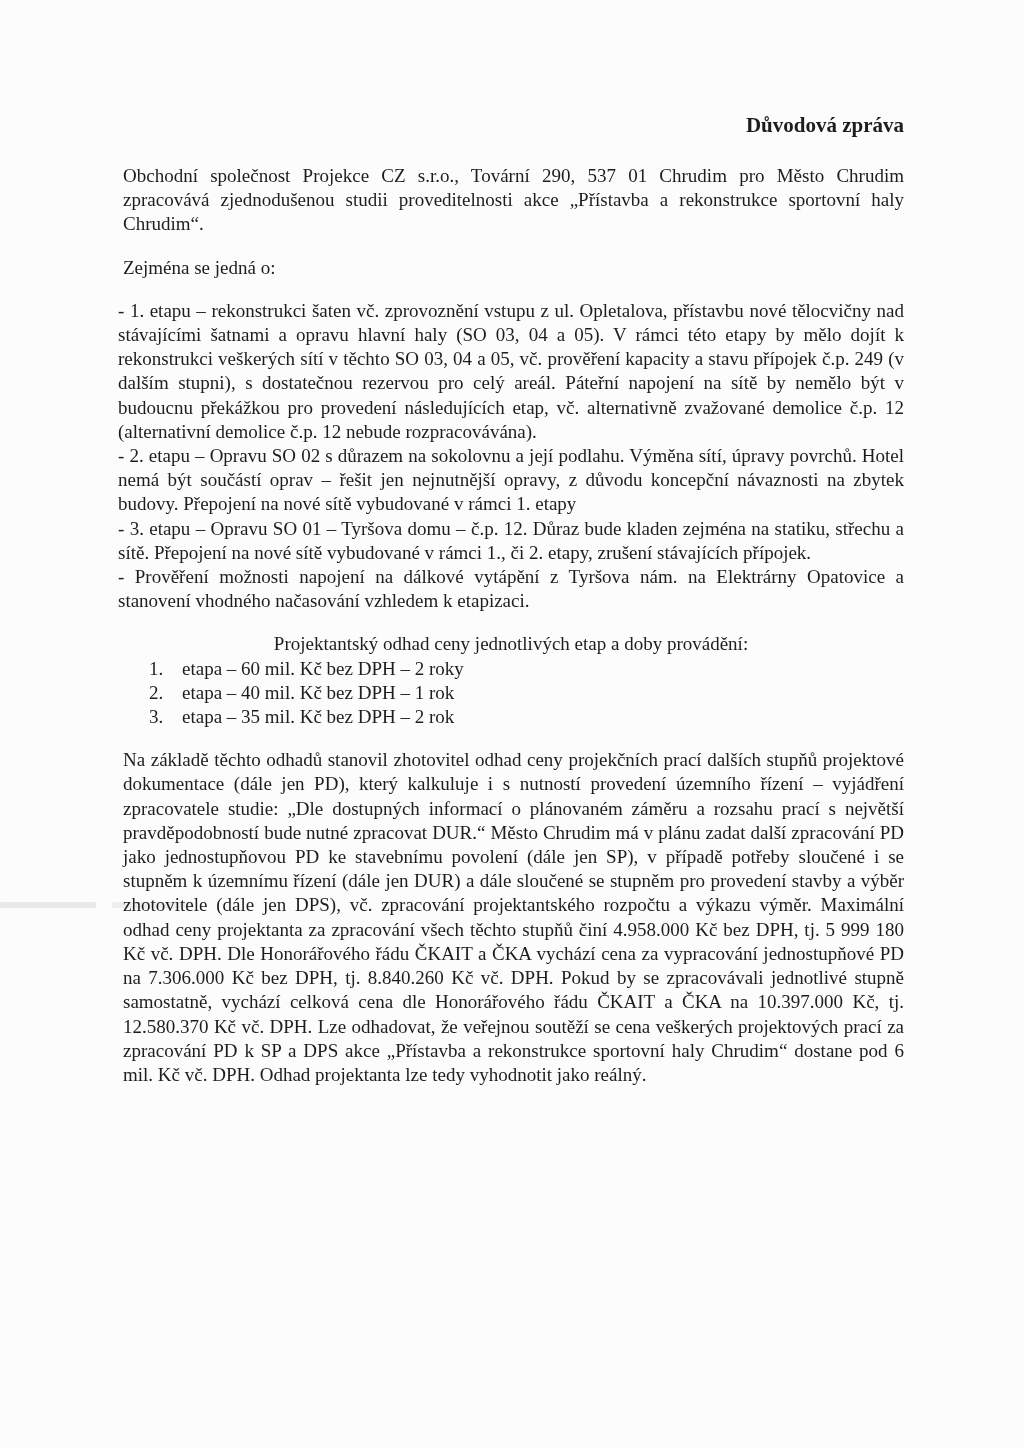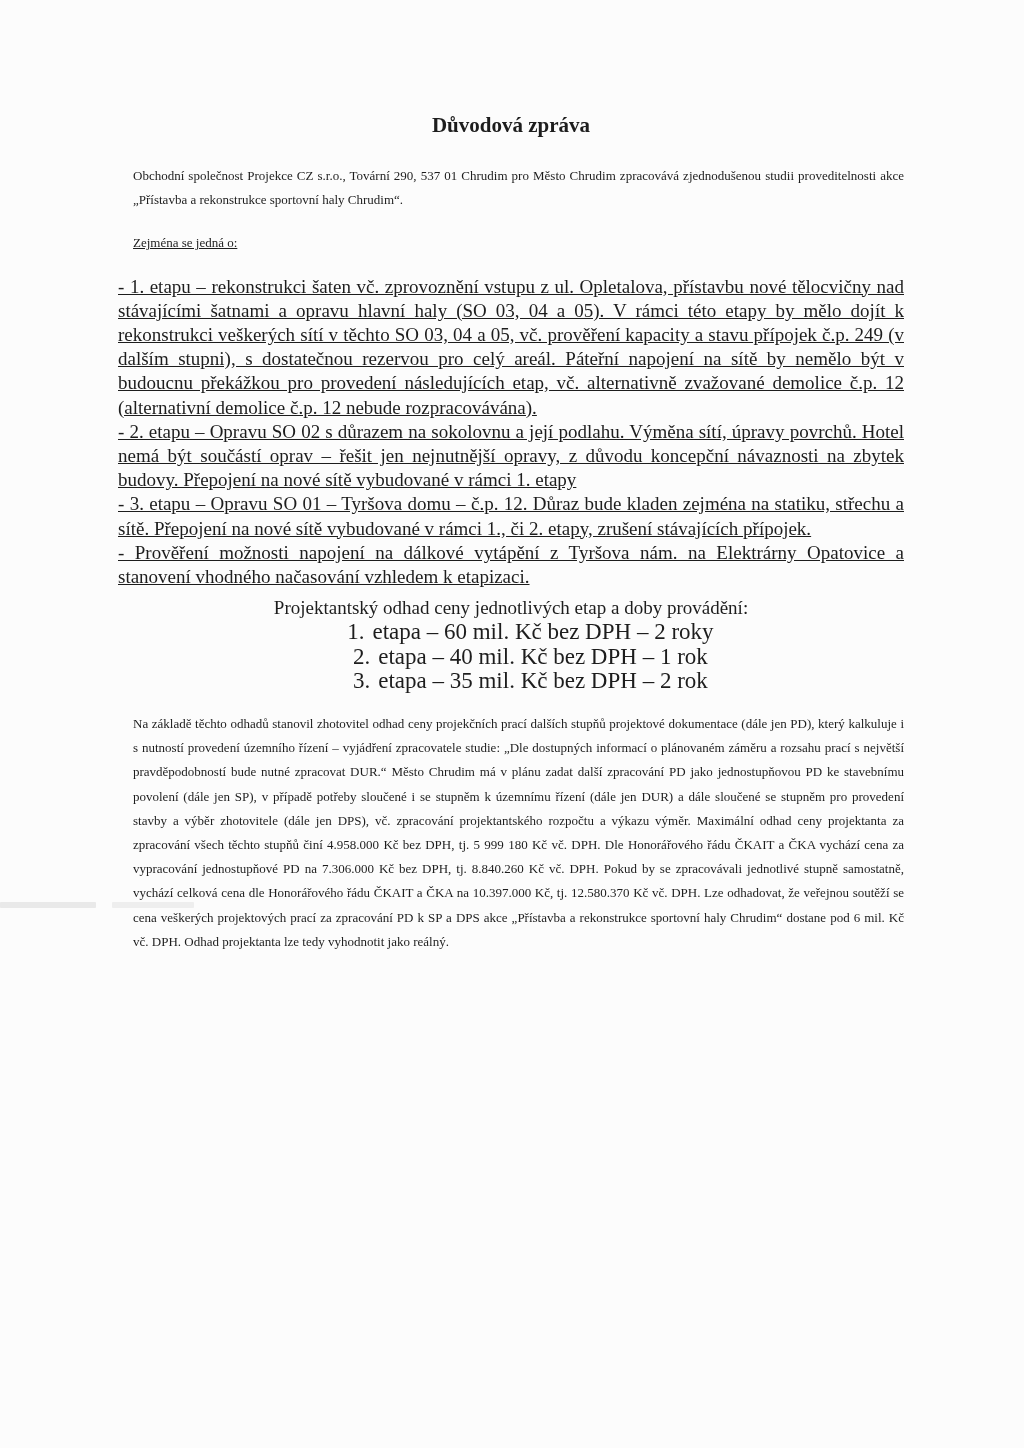--- a/index.html
+++ b/index.html
@@ -15,48 +15,48 @@
   .content {
     position: absolute;
     left: 118px;
     top: 112px;
     width: 786px;
   }
   .doc-title {
     font-size: 21px;
     line-height: 26px;
     font-weight: 700;
-    text-align: center;
+    text-align: right;
     margin: 0 0 26px 0;
   }
   .para {
-    font-size: 13px;
+    font-size: 19px;
     line-height: 24.2px;
     text-align: justify;
-    margin: 0 0 19px 15px;
+    margin: 0 0 19px 5px;
   }
-  .lead { text-align: left; text-decoration: underline; }
-  .bullet-group { margin: 0 0 7px 0; text-decoration: underline; }
+  .lead { text-align: left; }
+  .bullet-group { margin: 0 0 19px 0; }
   .bullet {
     font-size: 19px;
     line-height: 24.2px;
     text-align: justify;
   }
   .estimate-heading {
     font-size: 19px;
     line-height: 24.2px;
     text-align: center;
     margin: 0;
   }
   .num-list { margin: 0 0 19px 0; }
   .num-item {
-    font-size: 23px;
+    font-size: 19px;
     line-height: 24.2px;
     padding-left: 31px;
-    text-align: center;
+    text-align: left;
   }
   .num {
     display: inline-block;
     width: 33px;
   }
   .scan-streak {
     position: absolute;
     height: 6px;
     background: #e9e9e9;
     border-radius: 1px;

